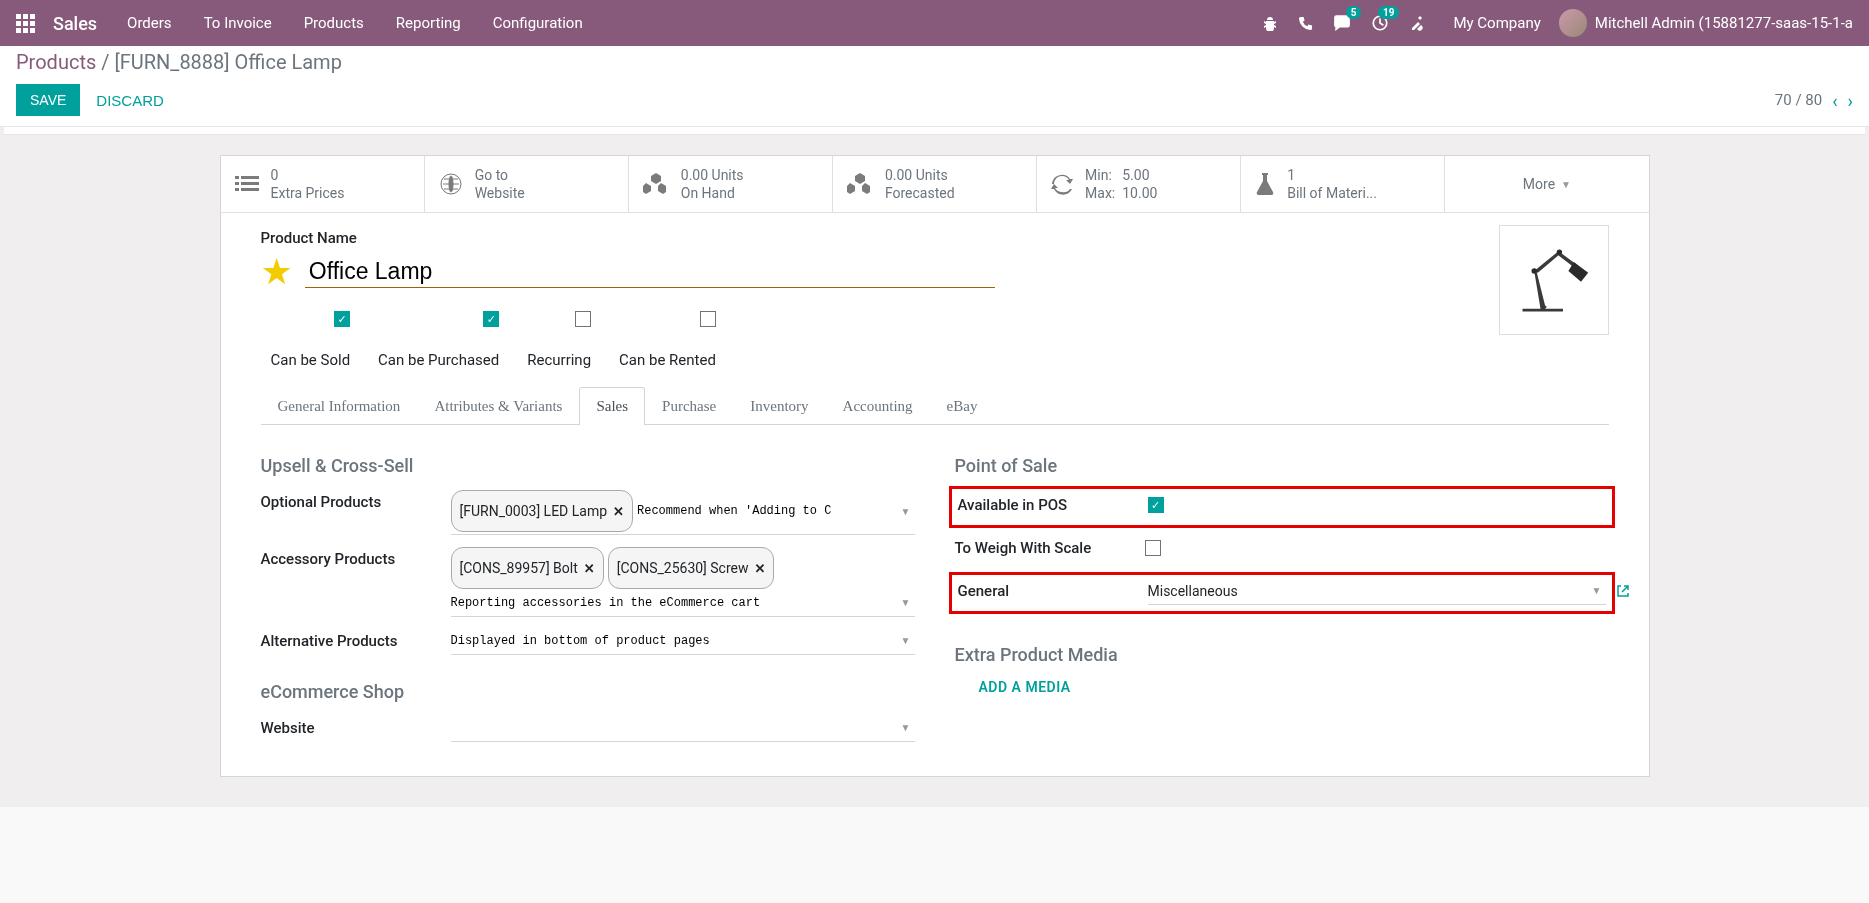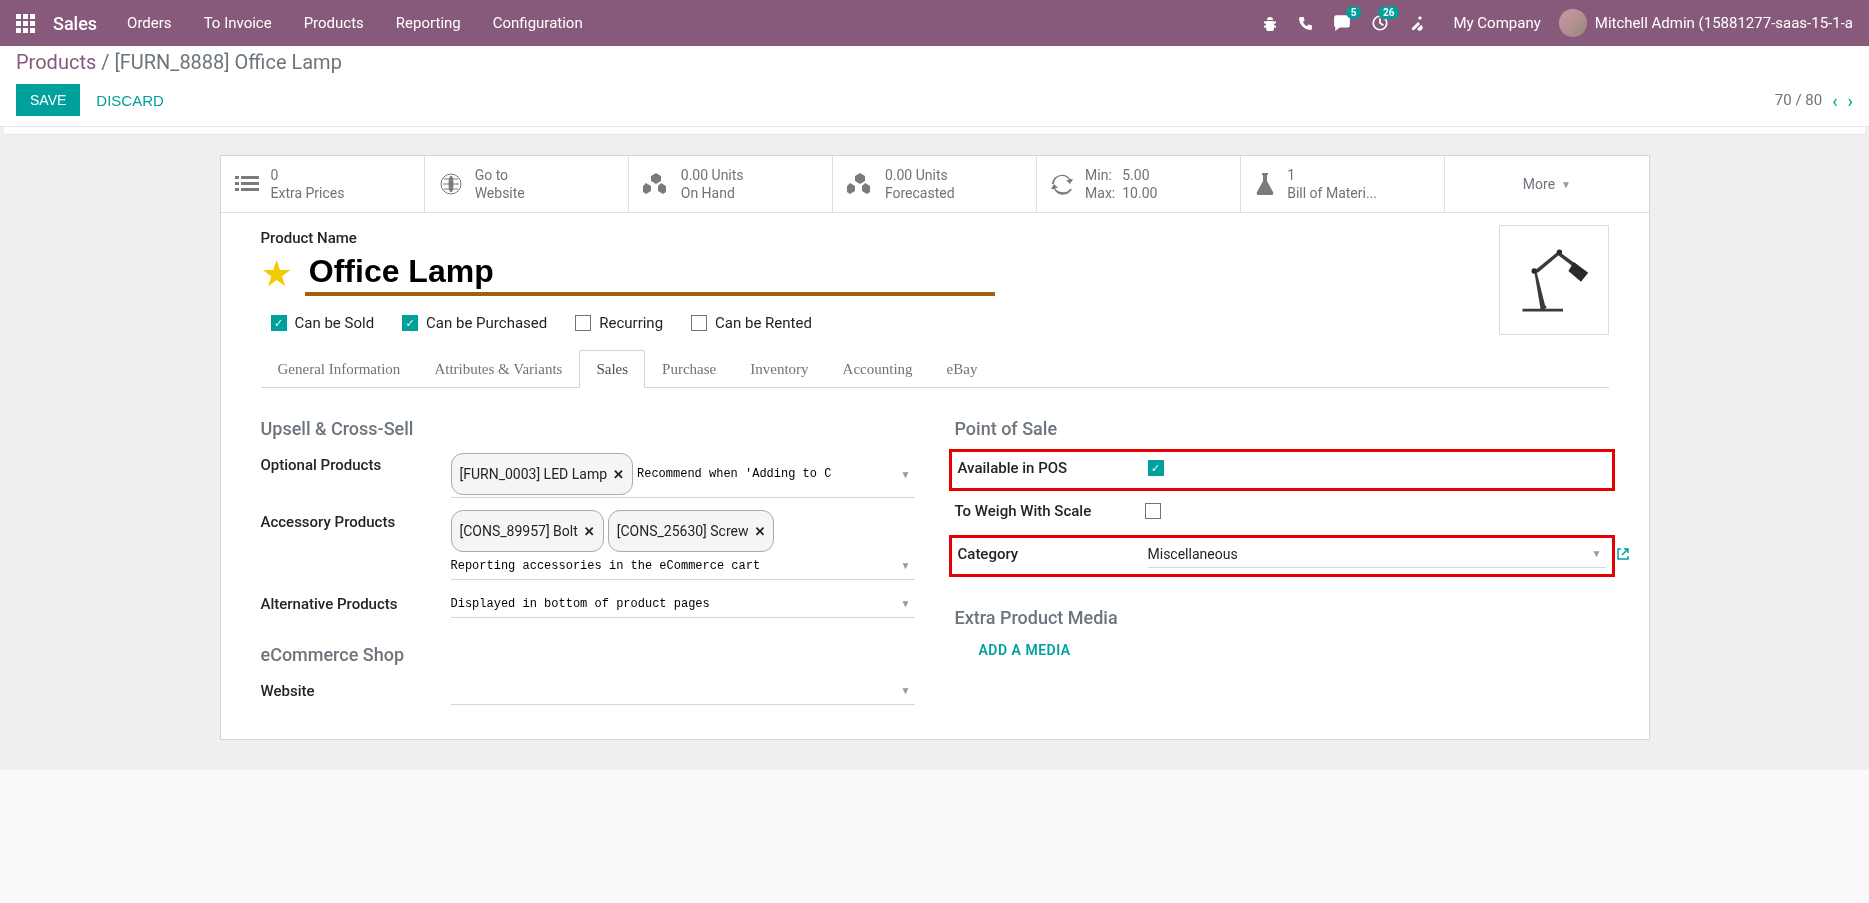--- a/index.html
+++ b/index.html
@@ -44,26 +44,26 @@
 .statbtn .sicon { color: #7b7b7b; margin-right: 12px; font-size: 22px; flex-shrink:0; }
 .statbtn .stext { font-size: 14px; color: #6c757d; line-height: 1.3; overflow: hidden; }
 .statbtn .stext .sval { color: #6c757d; }
 .statbtn .more-caret { margin-left: 6px; color: #999; font-size: 10px; }
 
 
 .title-area { padding: 16px 16px 0 40px; position: relative; }
 .title-area .label { color: #212529; font-size: 15px; margin-bottom: 4px; display: block; font-weight: 500; }
 .title-row { display: flex; align-items: center; }
 .star { color: #f3cc00; font-size: 36px; margin-right: 12px; cursor: pointer; }
-.product-name-input { font-size: 32px; border: none; border-bottom: 4px solid #a16207; padding: 2px 4px; width: 690px; outline: none; font-weight: bold; }
+.product-name-input { font-size: 23px; border: none; border-bottom: 1px solid #a16207; padding: 2px 4px; width: 690px; outline: none; }
 .product-image { position: absolute; right: 40px; top: 12px; width: 110px; height: 110px; border: 1px solid #ddd; display: flex; align-items: center; justify-content: center; }
 
 
 .checks-row { padding: 18px 40px 10px 50px; display: flex; gap: 28px; }
-.chk { display: flex; align-items: center; gap: 8px; cursor: pointer; }
+.chk { display: flex; align-items: flex-end; gap: 24px; cursor: pointer; flex-direction: column; }
 .chk .box { width: 16px; height: 16px; border: 1px solid #6c757d; display: flex; align-items: center; justify-content: center; }
 .chk .box.checked { background: #00a09d; border-color: #00a09d; color: #fff; font-size: 11px; }
 .chk .box.checked::after { content: "✓"; }
 .chk-label { font-size: 15px; }
 
 
 .tabs { display: flex; border-bottom: 1px solid #d5d5d5; margin: 8px 40px 0 40px; font-family: Liberation Serif, serif; }
 .tab { padding: 10px 16px; color: #6c757d; cursor: pointer; font-size: 15px; border: 1px solid transparent; border-bottom: none; margin-bottom: -1px; }
 .tab.active { color: #495057; border-color: #d5d5d5; background: #fff; border-radius: 3px 3px 0 0; }
 
@@ -124,21 +124,21 @@
     <svg width="18" height="18" viewBox="0 0 16 16" fill="#fff">
         <path d="M1 3a2 2 0 012-2h10a2 2 0 012 2v7a2 2 0 01-2 2H6l-4 3v-3H3a2 2 0 01-2-2V3z"></path>
       </svg>
     <span class="badge">5</span>
   </div>
   <div class="icon-btn">
     <svg width="18" height="18" viewBox="0 0 16 16" fill="none" stroke="#fff" stroke-width="1.5">
         <circle cx="8" cy="8" r="6"></circle>
         <path d="M8 4v4l3 2"></path>
       </svg>
-    <span class="badge">26</span>
+    <span class="badge">19</span>
   </div>
   <div class="icon-btn">
     <svg width="16" height="16" viewBox="0 0 16 16" fill="#fff">
         <path d="M13 3l-2 2-2-2 2-2 2 2zM3 13l6-6 2 2-6 6H3v-2z M12 10a3 3 0 11-4 4l2-2 2-2z"></path>
       </svg>
   </div>
   <div class="company">My Company</div>
   <span class="avatar"></span>
   <div class="user">Mitchell Admin (15881277-saas-15-1-a</div>
 </div>
@@ -361,21 +361,21 @@
 
         <div class="field-row">
           <div class="field-label">To Weigh With Scale</div>
           <div class="field-value no-border">
             <span class="checkbox-alone"></span>
           </div>
         </div>
 
         <div class="highlight-box">
           <div class="field-row" style="margin-bottom:0">
-            <div class="field-label">Category</div>
+            <div class="field-label">General</div>
             <div class="field-value">
               <span>Miscellaneous</span>
               <span class="dropdown-caret">▼</span>
               <span class="external-link">
                 <svg width="14" height="14" viewBox="0 0 14 14" fill="none" stroke="#00a09d" stroke-width="1.5">
                     <path d="M5 2H2v10h10V9M8 2h4v4M12 2L6 8"></path>
                   </svg>
               </span>
             </div>
           </div>

